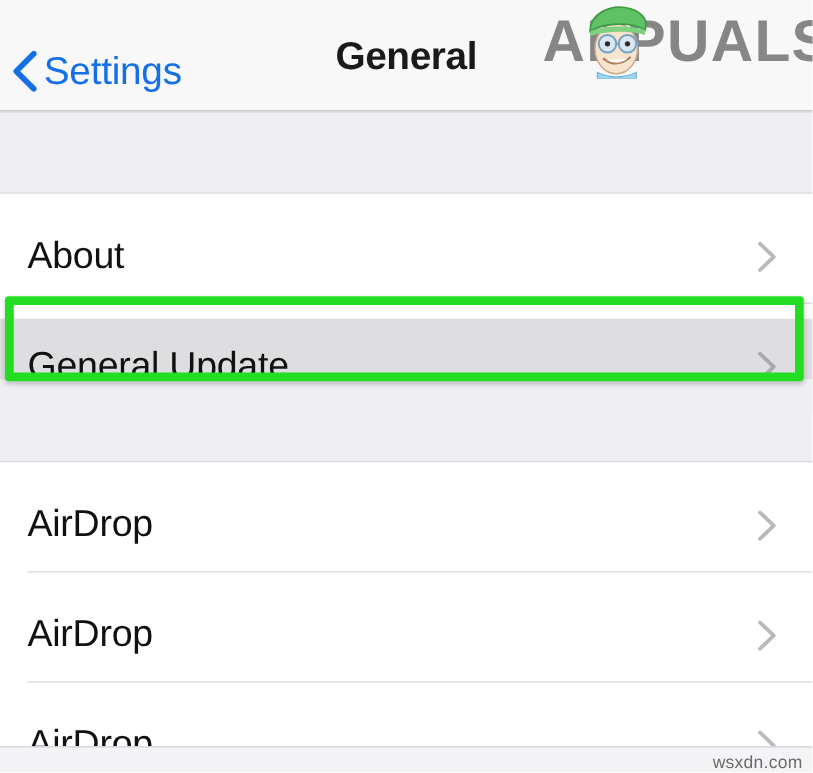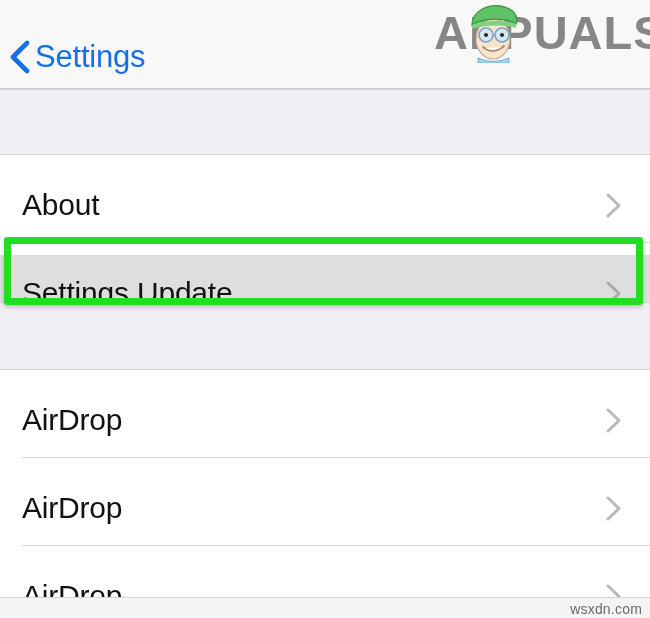--- a/index.html
+++ b/index.html
@@ -213,20 +213,21 @@
 
   <div class="navbar">
 
     <div class="back-button">
       <svg class="back-chevron" viewBox="0 0 20 34">
         <polyline points="17,3 3,17 17,31" fill="none" stroke="#1570e8" stroke-width="4.6" stroke-linecap="round" stroke-linejoin="round"></polyline>
       </svg>
       <span class="back-label">Settings</span>
     </div>
 
+    <div class="nav-title">General</div>
 
     <div class="watermark-logo">
       <div class="wm-text">APPUALS</div>
       <svg class="wm-char" viewBox="0 0 58 60">
 
         <ellipse cx="27" cy="36" rx="17" ry="20" fill="#f7e4cf" stroke="#caa98a" stroke-width="1.2"></ellipse>
 
         <path d="M6 22 C6 8, 22 1, 34 3 C47 5, 53 13, 50 21 C42 15, 18 14, 6 22 Z" fill="#5fc264" stroke="#3e9a44" stroke-width="1.4"></path>
         <path d="M6 22 C16 17, 40 17, 50 21 L50 25 C38 21, 17 22, 6 26 Z" fill="#7ed17f"></path>
 
@@ -251,21 +252,21 @@
 
     <div class="row">
       <span class="row-label">About</span>
       <svg class="row-chevron" viewBox="0 0 17 27">
         <polyline points="3,3 14,13.5 3,24" fill="none" stroke="#b8b8bd" stroke-width="3" stroke-linecap="round" stroke-linejoin="round"></polyline>
       </svg>
       <span class="row-sep"></span>
     </div>
 
     <div class="row pressed">
-      <span class="row-label">Settings Update</span>
+      <span class="row-label">General Update</span>
       <svg class="row-chevron" viewBox="0 0 17 27">
         <polyline points="3,3 14,13.5 3,24" fill="none" stroke="#a9a9ae" stroke-width="3" stroke-linecap="round" stroke-linejoin="round"></polyline>
       </svg>
     </div>
   </div>
 
   <div class="gap gap-mid"></div>
 
   <div class="section section-two">
 

